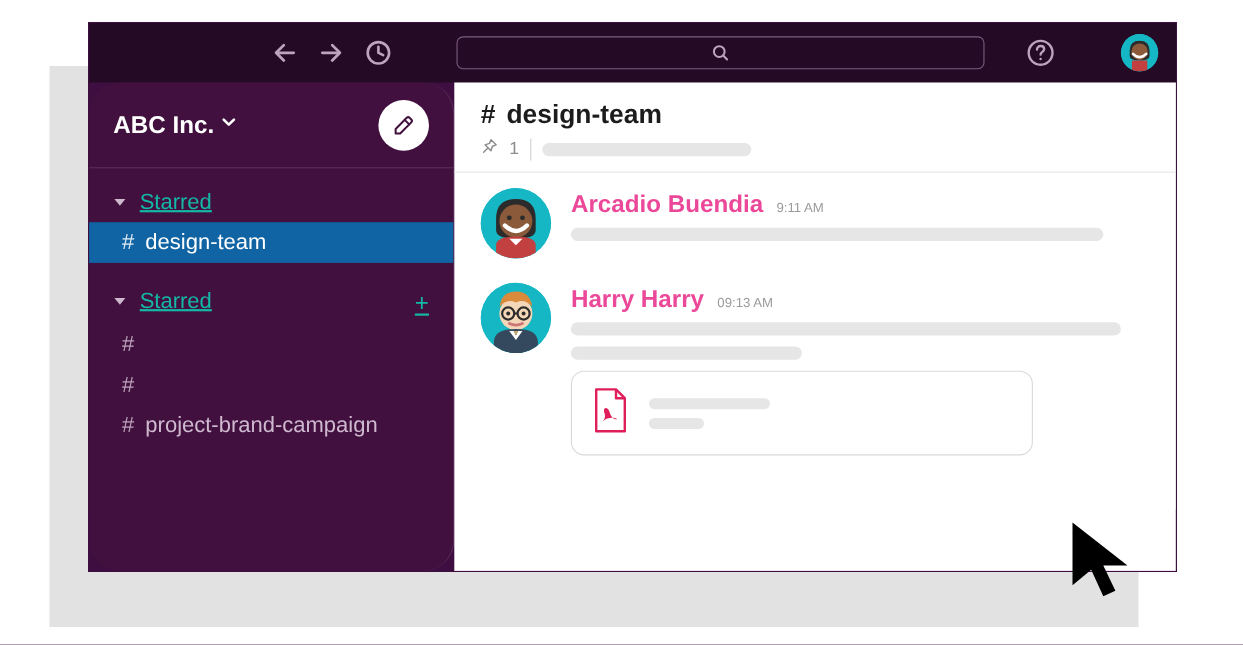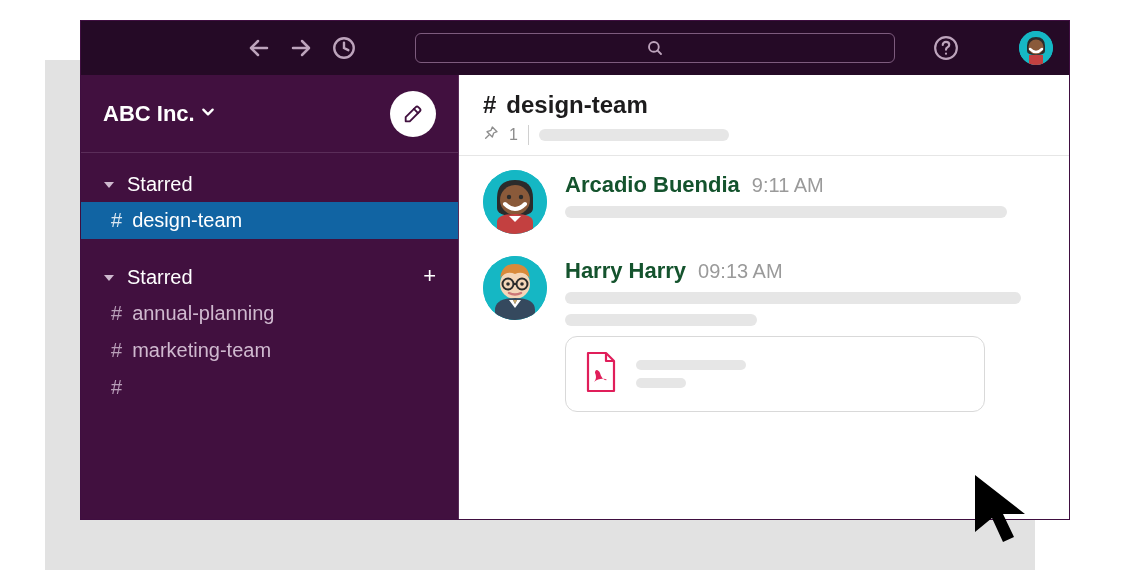--- a/index.html
+++ b/index.html
@@ -76,26 +76,27 @@
     position: relative;
     overflow: hidden;
   }
   
   .body {
     flex: 1;
     display: flex;
     min-height: 0;
   }
   .sidebar {
-    width: 378px;
+    width: 332px;
     background: #41103f;
     color: #cfb9cf;
     display: flex;
     flex-direction: column;
     border-right: 1px solid #5a2d59;
+    border-radius: 28px;
   }
   .workspace-header {
     height: 78px;
     display: flex;
     align-items: center;
     padding: 0 22px;
     border-bottom: 1px solid #5a2d59;
   }
   .workspace-name {
     color: #fff;
@@ -113,25 +114,26 @@
     background: #fff;
     display: flex;
     align-items: center;
     justify-content: center;
   }
   .section {
     padding: 14px 0 4px 0;
   }
   .section-header {
     display: flex;
-    align-items: flex-end;
+    align-items: flex-start;
     padding: 6px 22px;
     font-size: 20px;
-    color: #ffffff;
+    color: #14b8a6;
     cursor: pointer;
+    text-decoration: underline;
   }
   .section-header .caret {
     width: 14px;
     margin-right: 10px;
   }
   .section-header .plus {
     margin-left: auto;
     font-size: 22px;
   }
   .channel-item {
@@ -213,24 +215,24 @@
   }
   .msg-head {
     display: flex;
     align-items: baseline;
     gap: 12px;
     margin-bottom: 8px;
   }
   .msg-author {
     font-size: 22px;
     font-weight: 800;
-    color: #14532d;
+    color: #ec4899;
   }
   .msg-time {
-    font-size: 20px;
+    font-size: 12px;
     color: #9a9a9a;
   }
   .line {
     height: 12px;
     background: #e6e6e6;
     border-radius: 6px;
     margin-bottom: 10px;
   }
   .attachment {
     margin-top: 6px;
@@ -350,28 +352,27 @@
           <span class="caret">
             <svg width="12" height="12" viewBox="0 0 12 12">
                 <path d="M1 3 L6 9 L11 3 Z" fill="#cfb9cf"></path>
               </svg>
           </span>
           <span>Starred</span>
           <span class="plus">+</span>
         </div>
         <div class="channel-item">
           <span class="hash">#</span>
-          <span>annual-planning</span>
         </div>
         <div class="channel-item">
           <span class="hash">#</span>
-          <span>marketing-team</span>
         </div>
         <div class="channel-item">
           <span class="hash">#</span>
+          <span>project-brand-campaign</span>
         </div>
       </div>
     </div>
 
     <div class="main">
       <div class="channel-header">
         <div class="channel-title">
           <span>#</span>
           <span>design-team</span>
         </div>

